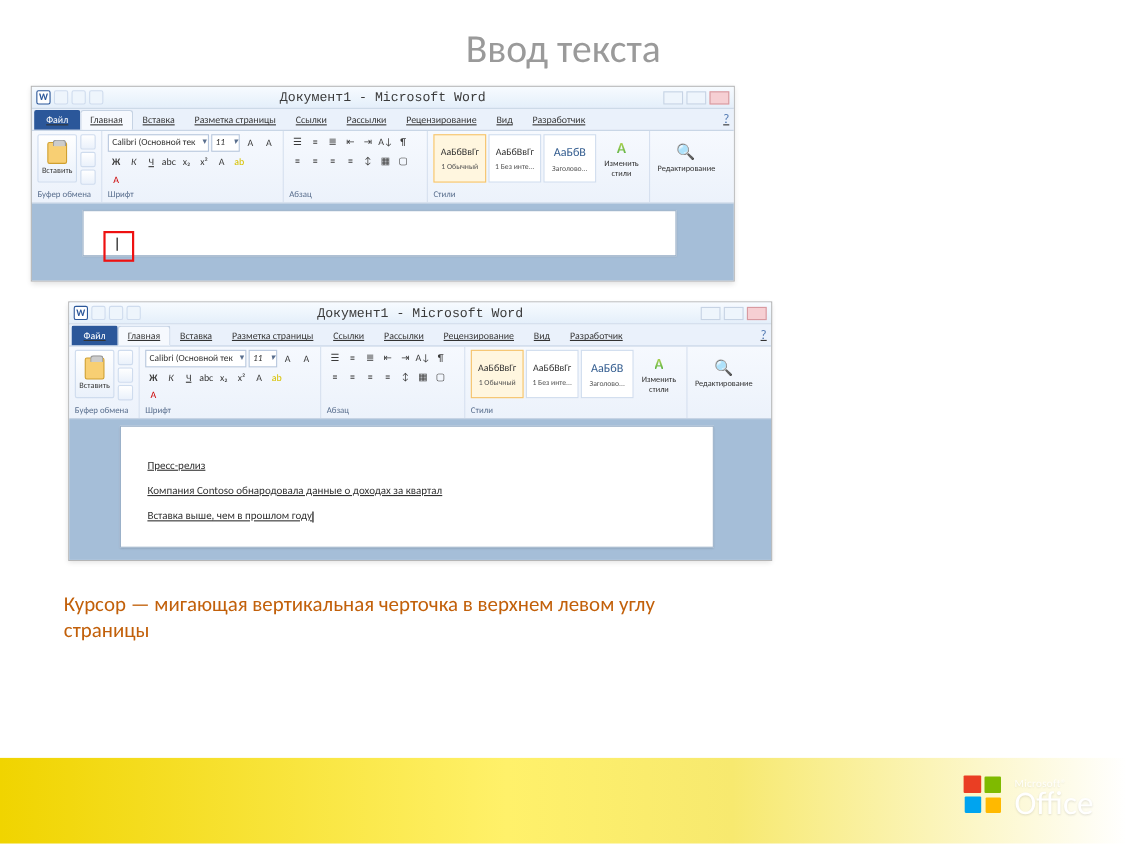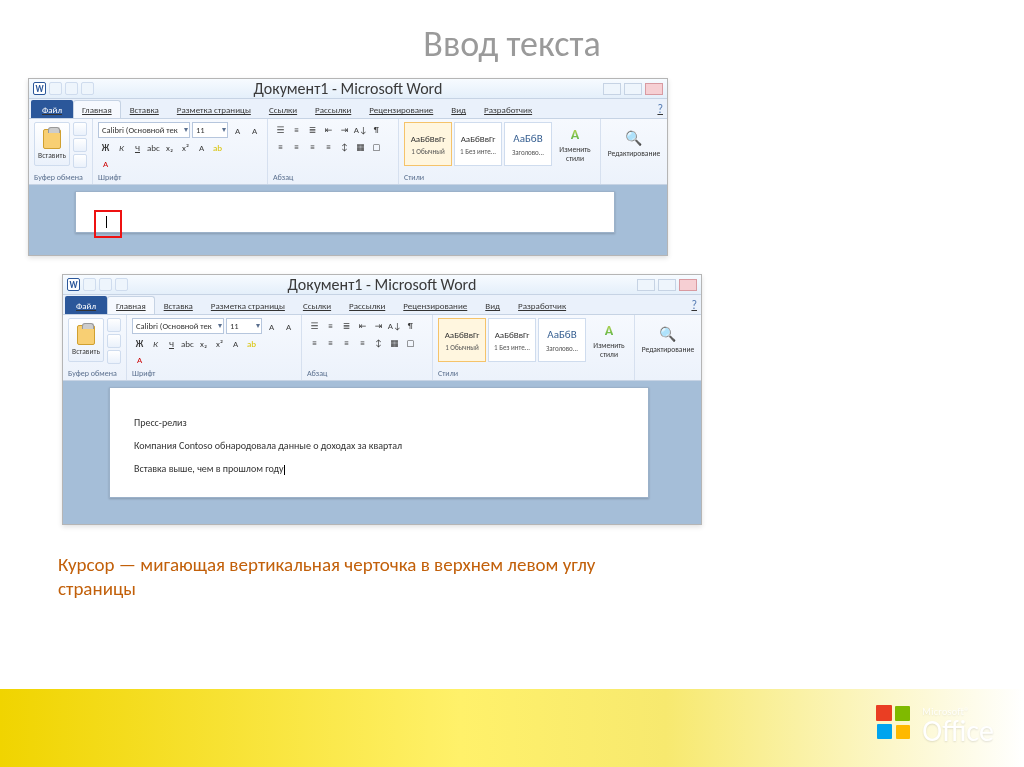--- a/index.html
+++ b/index.html
@@ -56,21 +56,21 @@
   }
   .qat { display: flex; gap: 3px; align-items: center; }
   .w-icon {
     width: 13px; height: 13px; border: 1px solid #2b579a; border-radius: 2px;
     display: flex; align-items: center; justify-content: center;
     color: #2b579a; font-weight: 700; font-size: 9px; background: #fff;
   }
   .qat-btn { width: 13px; height: 13px; background: #eef5fc; border: 1px solid #cfdcee; border-radius: 2px; }
   .title-text {
     position: absolute; left: 50%; transform: translateX(-50%);
-    font-size: 16px; color: #3a3a3a;
+    font-size: 12px; color: #3a3a3a; font-family: Liberation Mono, monospace;
   }
   .wnd-controls { margin-left: auto; display: flex; gap: 3px; }
   .wnd-btn { width: 18px; height: 12px; border: 1px solid #c6d3e4; background: #eef5fc; }
   .wnd-btn.close { background: #f6cfd3; border-color: #d89aa1; }
 
   .tab-strip {
     display: flex;
     align-items: flex-end;
     height: 20px;
     border-bottom: 1px solid #c6d3e4;
@@ -120,21 +120,21 @@
   }
   .clip-icon { width: 18px; height: 20px; background: #f8cf73; border: 1px solid #d0a030; border-radius: 2px; position: relative; }
   .clip-icon::before { content:""; position:absolute; top:-3px; left:4px; width:10px; height:5px; border:1px solid #999; border-bottom:none; border-radius: 3px 3px 0 0; background:#ccc; }
   .mini-row { display:flex; gap:2px; }
   .mini { width:14px; height:14px; border:1px solid #cfdcee; background:linear-gradient(#fff,#eaf1fb); border-radius:2px; }
 
   .font-row { display:flex; gap:2px; align-items:center; }
   .combo { height:16px; border:1px solid #b6c6dd; background:#fff; font-size:8.5px; padding: 0 12px 0 3px; position:relative; white-space:nowrap; overflow:hidden; display:flex; align-items:center; }
   .combo::after { content:"▾"; position:absolute; right:1px; top:1px; font-size:8px; color:#5a6f8e; }
   .font-name { width: 92px; }
-  .font-size { width: 36px; }
+  .font-size { width: 26px; font-style: italic; }
   .icon-row { display:flex; gap:1px; flex-wrap:wrap; width: 130px; }
   .ib { width:15px; height:15px; border:1px solid transparent; display:flex; align-items:center; justify-content:center; font-size:9px; color:#3a3a3a; border-radius:1px; }
 
   .para-row { display:flex; gap:1px; flex-wrap:wrap; width: 120px; }
   .style-gal { display:flex; gap:2px; }
   .style-card {
     width: 48px; height: 44px; border:1px solid #cfdcee; background:#fff;
     display:flex; flex-direction:column; align-items:center; justify-content:center;
     font-size: 7px; color:#555; gap:3px;
   }
@@ -454,21 +454,21 @@
           <div class="rgroup-label">Стили</div>
         </div>
         <div class="rgroup" style="border-right:none;">
           <div class="find-btn">
             <span class="find-ico">🔍</span>
             <span>Редактирование</span>
           </div>
           <div class="rgroup-label"></div>
         </div>
       </div>
-      <div class="doc-area" style="height:143px;">
+      <div class="doc-area" style="height:128px;text-decoration:underline;">
         <div class="page">
           <div class="doc-line">Пресс-релиз</div>
           <div class="doc-line">Компания Contoso обнародовала данные о доходах за квартал</div>
           <div class="doc-line"><span>Вставка выше, чем в прошлом году</span><span class="tcur"></span></div>
         </div>
       </div>
     </div>
 
     <p class="caption">Курсор — мигающая вертикальная черточка в верхнем левом углу страницы</p>
   </div>

